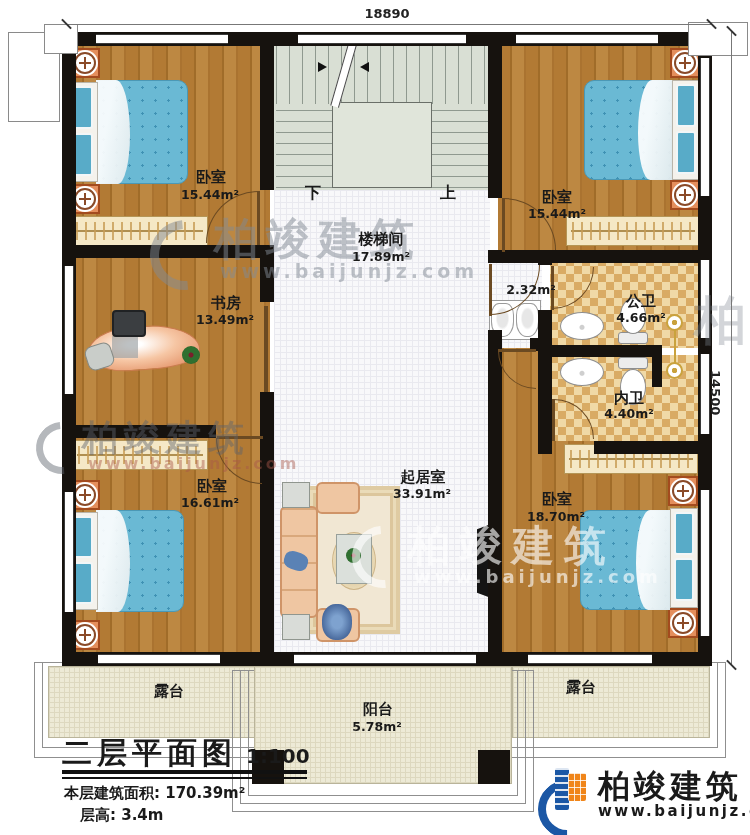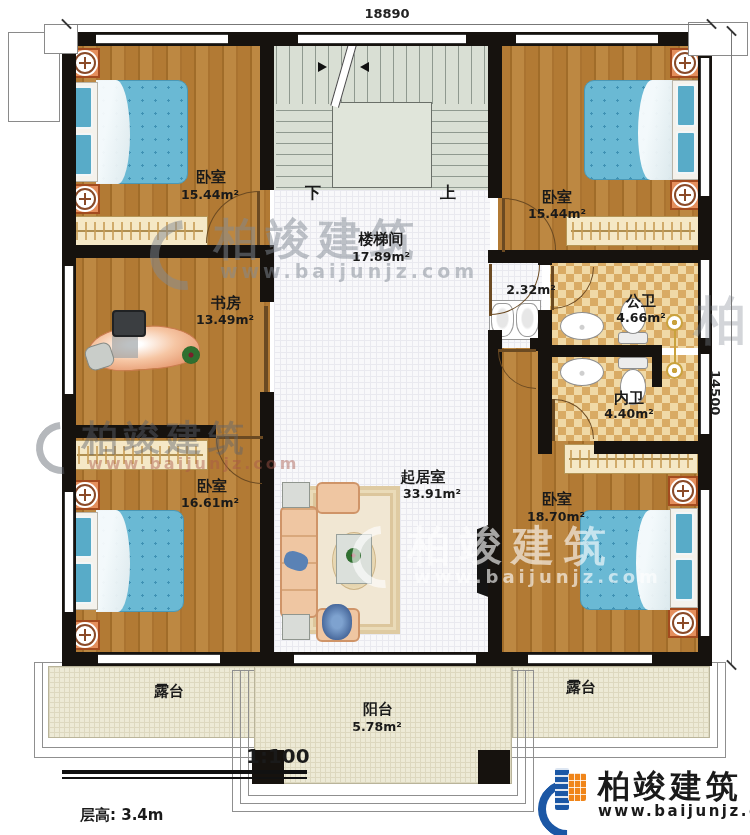--- a/index.html
+++ b/index.html
@@ -322,21 +322,21 @@
   <div class="abs lbl" style="left:226px;top:294px;">书房</div>
   <div class="abs area" style="left:225px;top:312px;">13.49m²</div>
   <div class="abs area" style="left:531px;top:282px;">2.32m²</div>
   <div class="abs lbl" style="left:641px;top:292px;">公卫</div>
   <div class="abs area" style="left:641px;top:310px;">4.66m²</div>
   <div class="abs lbl" style="left:629px;top:389px;">内卫</div>
   <div class="abs area" style="left:629px;top:406px;">4.40m²</div>
   <div class="abs lbl" style="left:212px;top:477px;">卧室</div>
   <div class="abs area" style="left:210px;top:495px;">16.61m²</div>
   <div class="abs lbl" style="left:423px;top:468px;">起居室</div>
-  <div class="abs area" style="left:432px;top:486px;">33.91m²</div>
+  <div class="abs area" style="left:422px;top:486px;">33.91m²</div>
   <div class="abs lbl" style="left:557px;top:490px;">卧室</div>
   <div class="abs area" style="left:556px;top:509px;">18.70m²</div>
   <div class="abs lbl" style="left:169px;top:682px;">露台</div>
   <div class="abs lbl" style="left:581px;top:678px;">露台</div>
   <div class="abs lbl" style="left:378px;top:700px;">阳台</div>
   <div class="abs area" style="left:377px;top:719px;">5.78m²</div>
 
   <div class="abs extbox" style="left:8px;top:32px;width:52px;height:90px;"></div>
   <div class="abs extbox" style="left:44px;top:24px;width:34px;height:30px;"></div>
   <div class="abs extbox" style="left:688px;top:22px;width:60px;height:34px;"></div>
@@ -344,23 +344,25 @@
   <div class="abs dimline" style="left:66px;top:24px;width:646px;height:1px;"></div>
   <div class="abs tick" style="left:60px;top:23px;width:13px;height:2px;"></div>
   <div class="abs tick" style="left:705px;top:23px;width:13px;height:2px;"></div>
   <div class="abs dim" style="left:387px;top:6px;transform:translateX(-50%);">18890</div>
 
   <div class="abs dimline" style="left:731px;top:32px;width:1px;height:634px;"></div>
   <div class="abs tick" style="left:725px;top:30px;width:13px;height:2px;"></div>
   <div class="abs tick" style="left:725px;top:664px;width:13px;height:2px;"></div>
   <div class="abs dim" style="left:708px;top:370px;writing-mode:vertical-rl;">14500</div>
 
+  <div class="abs tb-title" style="left:62px;top:733px;">二层平面图</div>
   <div class="abs tb-scale" style="left:246px;top:744px;">1:100</div>
   <div class="abs" style="left:62px;top:770px;width:245px;height:4px;background:#111;"></div>
   <div class="abs" style="left:62px;top:777px;width:245px;height:1.5px;background:#111;"></div>
+  <div class="abs tb-line" style="left:64px;top:784px;">本层建筑面积: 170.39m²</div>
   <div class="abs tb-line" style="left:80px;top:806px;">层高: 3.4m</div>
 
   <div class="abs" style="left:538px;top:766px;width:54px;height:60px;">
     <div class="wm-swirl" style="position:absolute;left:0;top:14px;width:42px;height:42px;border-width:8px;border-color:#1b57a5;transform:rotate(45deg);"></div>
     <div style="position:absolute;left:17px;top:2px;width:14px;height:42px;background:#1b57a5;background-image:repeating-linear-gradient(0deg,transparent 0 5px,rgba(255,255,255,.85) 5px 7px);border-radius:2px;"></div>
     <div style="position:absolute;left:30px;top:7px;width:18px;height:28px;background:#f08519;background-image:linear-gradient(rgba(255,255,255,.8) 1.5px,transparent 1.5px),linear-gradient(90deg,rgba(255,255,255,.8) 1.5px,transparent 1.5px);background-size:6px 7px;border-radius:2px;"></div>
   </div>
   <div class="abs logo-name" style="left:598px;top:765px;">柏竣建筑</div>
   <div class="abs logo-url" style="left:598px;top:802px;">www.baijunjz.com</div>
 

